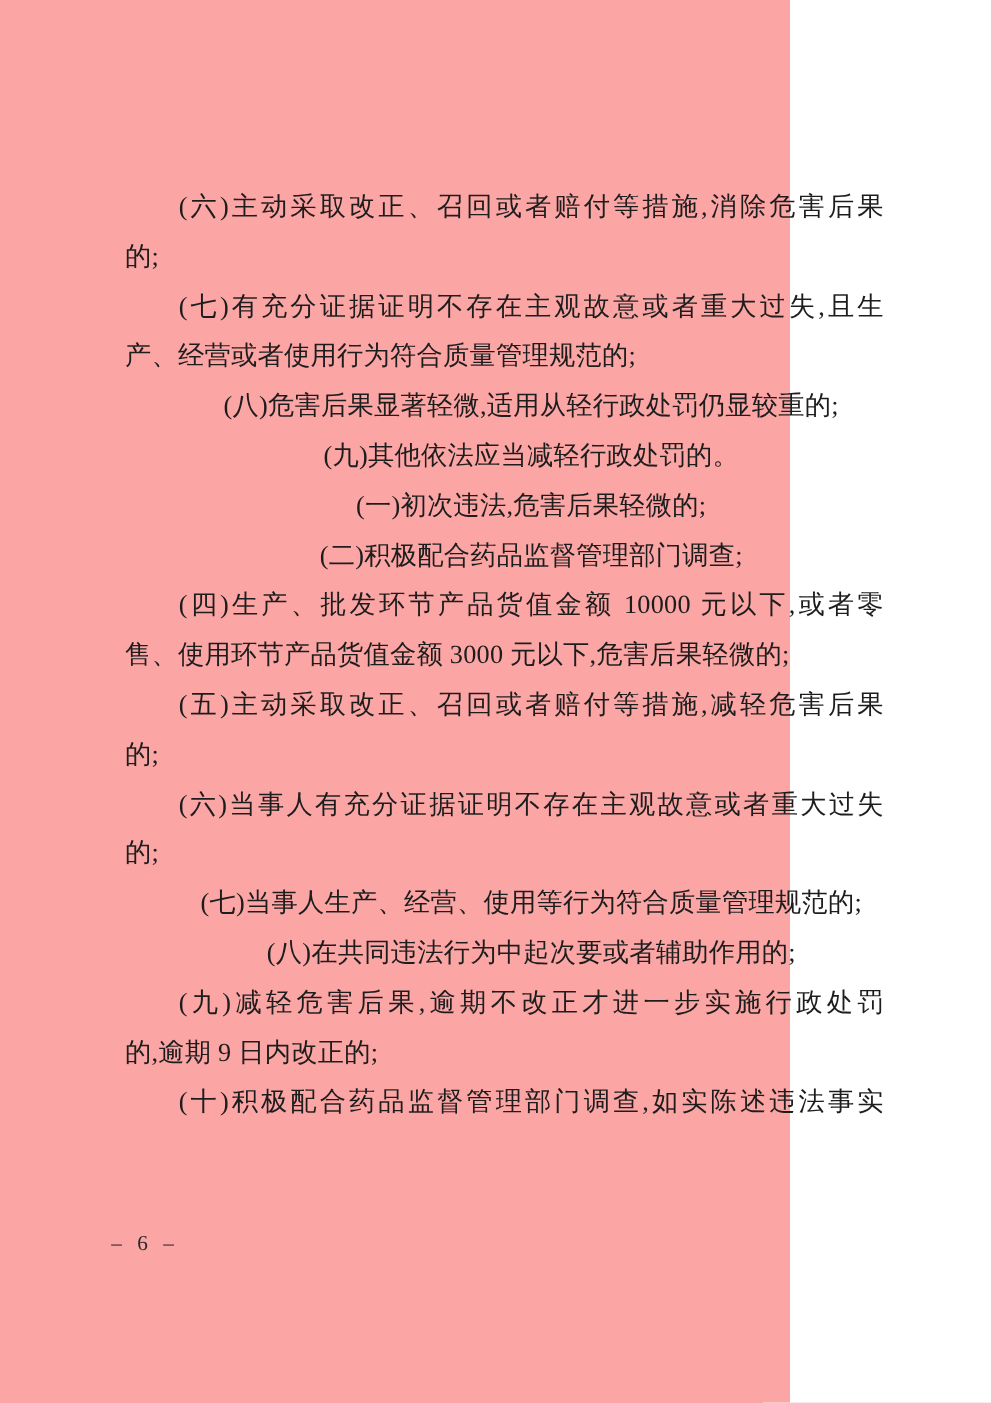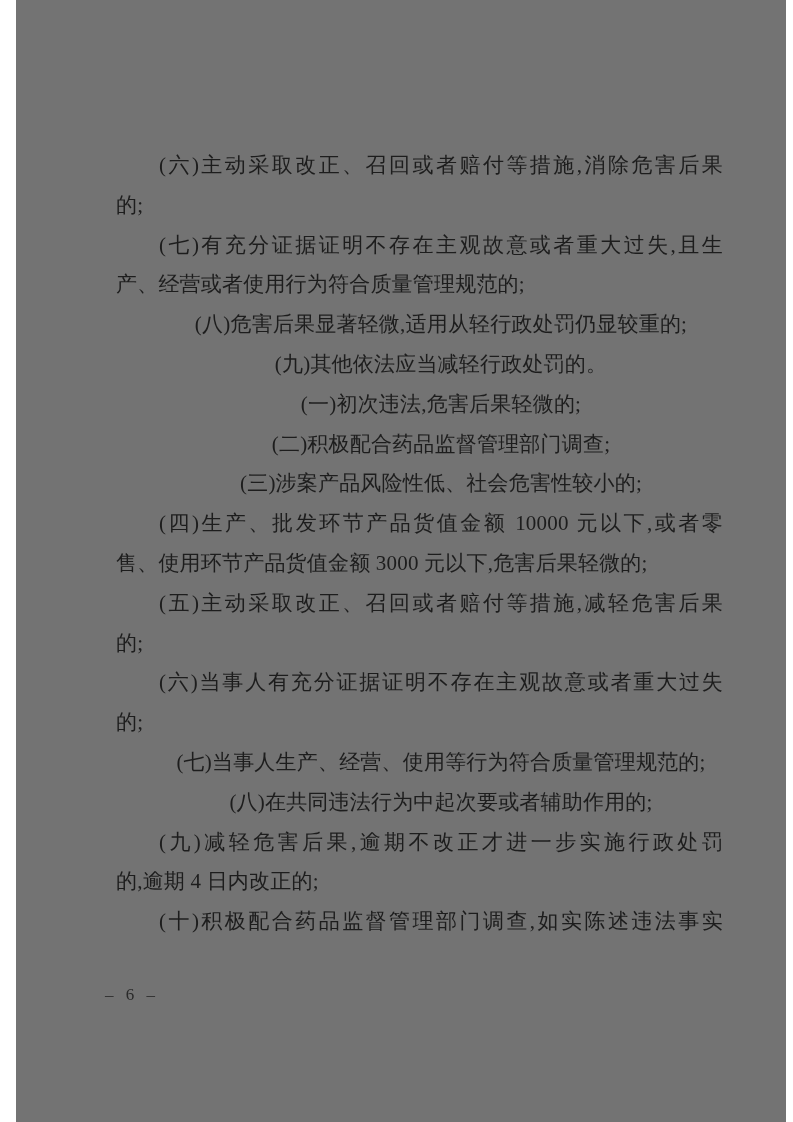--- a/index.html
+++ b/index.html
@@ -11,23 +11,22 @@
     width: 793px;
     height: 1122px;
     position: relative;
     overflow: hidden;
     font-family: "Liberation Serif", "DejaVu Serif", serif;
     color: #1d1d1d;
   }
   .page {
     position: absolute;
     left: 0; top: 0;
-    width: 770px; height: 1122px;
-    background: #737373;
-    margin-left: 16px;
+    width: 632px; height: 1122px;
+    background: #fca5a5;
   }
   .text-block {
     position: absolute;
     left: 100px;
     top: 146px;
     width: 607px;
   }
   .line {
     height: 39.8px;
     line-height: 39.8px;
@@ -65,28 +64,27 @@
 <div class="page">
   <div class="text-block">
     <div class="line indent stretch">(六)主动采取改正、召回或者赔付等措施,消除危害后果</div>
     <div class="line">的;</div>
     <div class="line indent stretch">(七)有充分证据证明不存在主观故意或者重大过失,且生</div>
     <div class="line">产、经营或者使用行为符合质量管理规范的;</div>
     <div class="line indent">(八)危害后果显著轻微,适用从轻行政处罚仍显较重的;</div>
     <div class="line indent">(九)其他依法应当减轻行政处罚的。</div>
     <div class="line indent">(一)初次违法,危害后果轻微的;</div>
     <div class="line indent">(二)积极配合药品监督管理部门调查;</div>
-    <div class="line indent">(三)涉案产品风险性低、社会危害性较小的;</div>
     <div class="line indent stretch">(四)生产、批发环节产品货值金额 10000 元以下,或者零</div>
     <div class="line">售、使用环节产品货值金额 3000 元以下,危害后果轻微的;</div>
     <div class="line indent stretch">(五)主动采取改正、召回或者赔付等措施,减轻危害后果</div>
     <div class="line">的;</div>
     <div class="line indent stretch">(六)当事人有充分证据证明不存在主观故意或者重大过失</div>
     <div class="line">的;</div>
     <div class="line indent">(七)当事人生产、经营、使用等行为符合质量管理规范的;</div>
     <div class="line indent">(八)在共同违法行为中起次要或者辅助作用的;</div>
     <div class="line indent stretch">(九)减轻危害后果,逾期不改正才进一步实施行政处罚</div>
-    <div class="line">的,逾期 4 日内改正的;</div>
+    <div class="line">的,逾期 9 日内改正的;</div>
     <div class="line indent stretch">(十)积极配合药品监督管理部门调查,如实陈述违法事实</div>
   </div>
 
   <div class="page-number">– 6 –</div>
 </div>
 
 </body></html>

